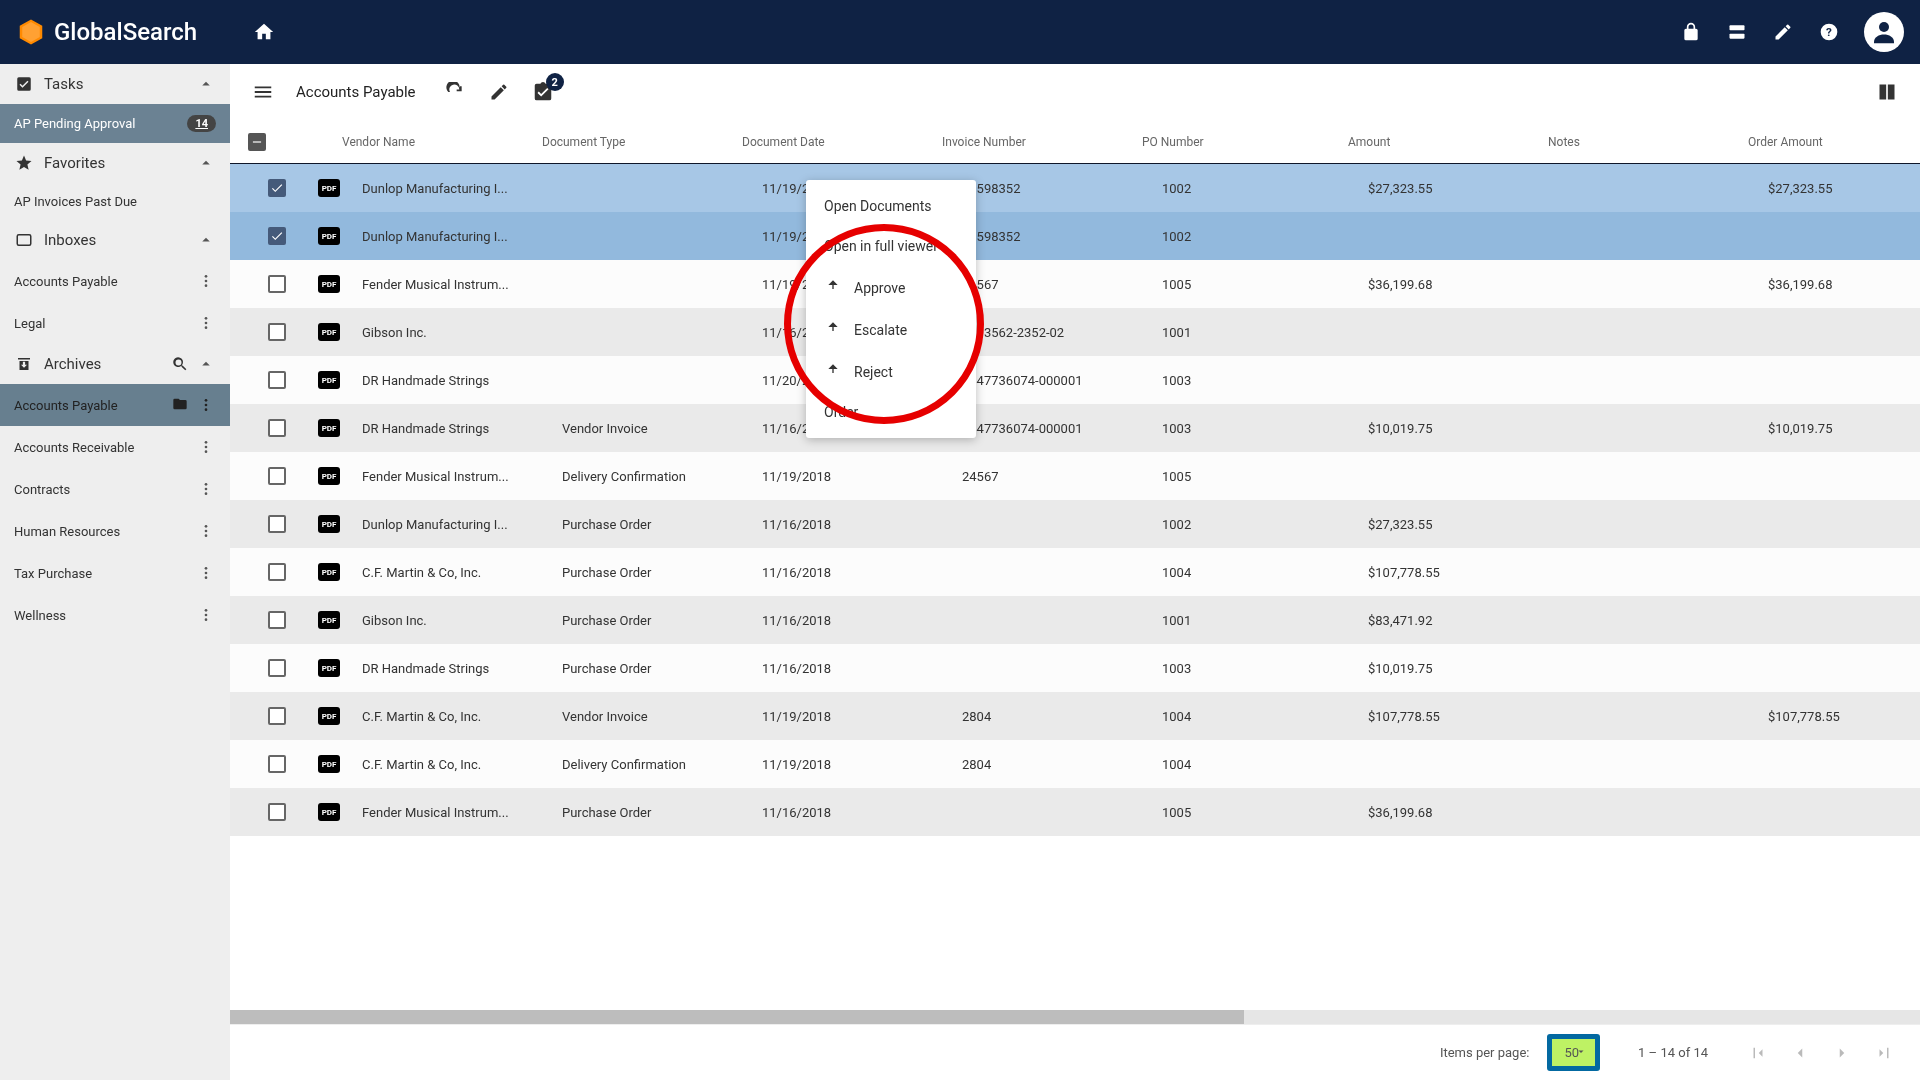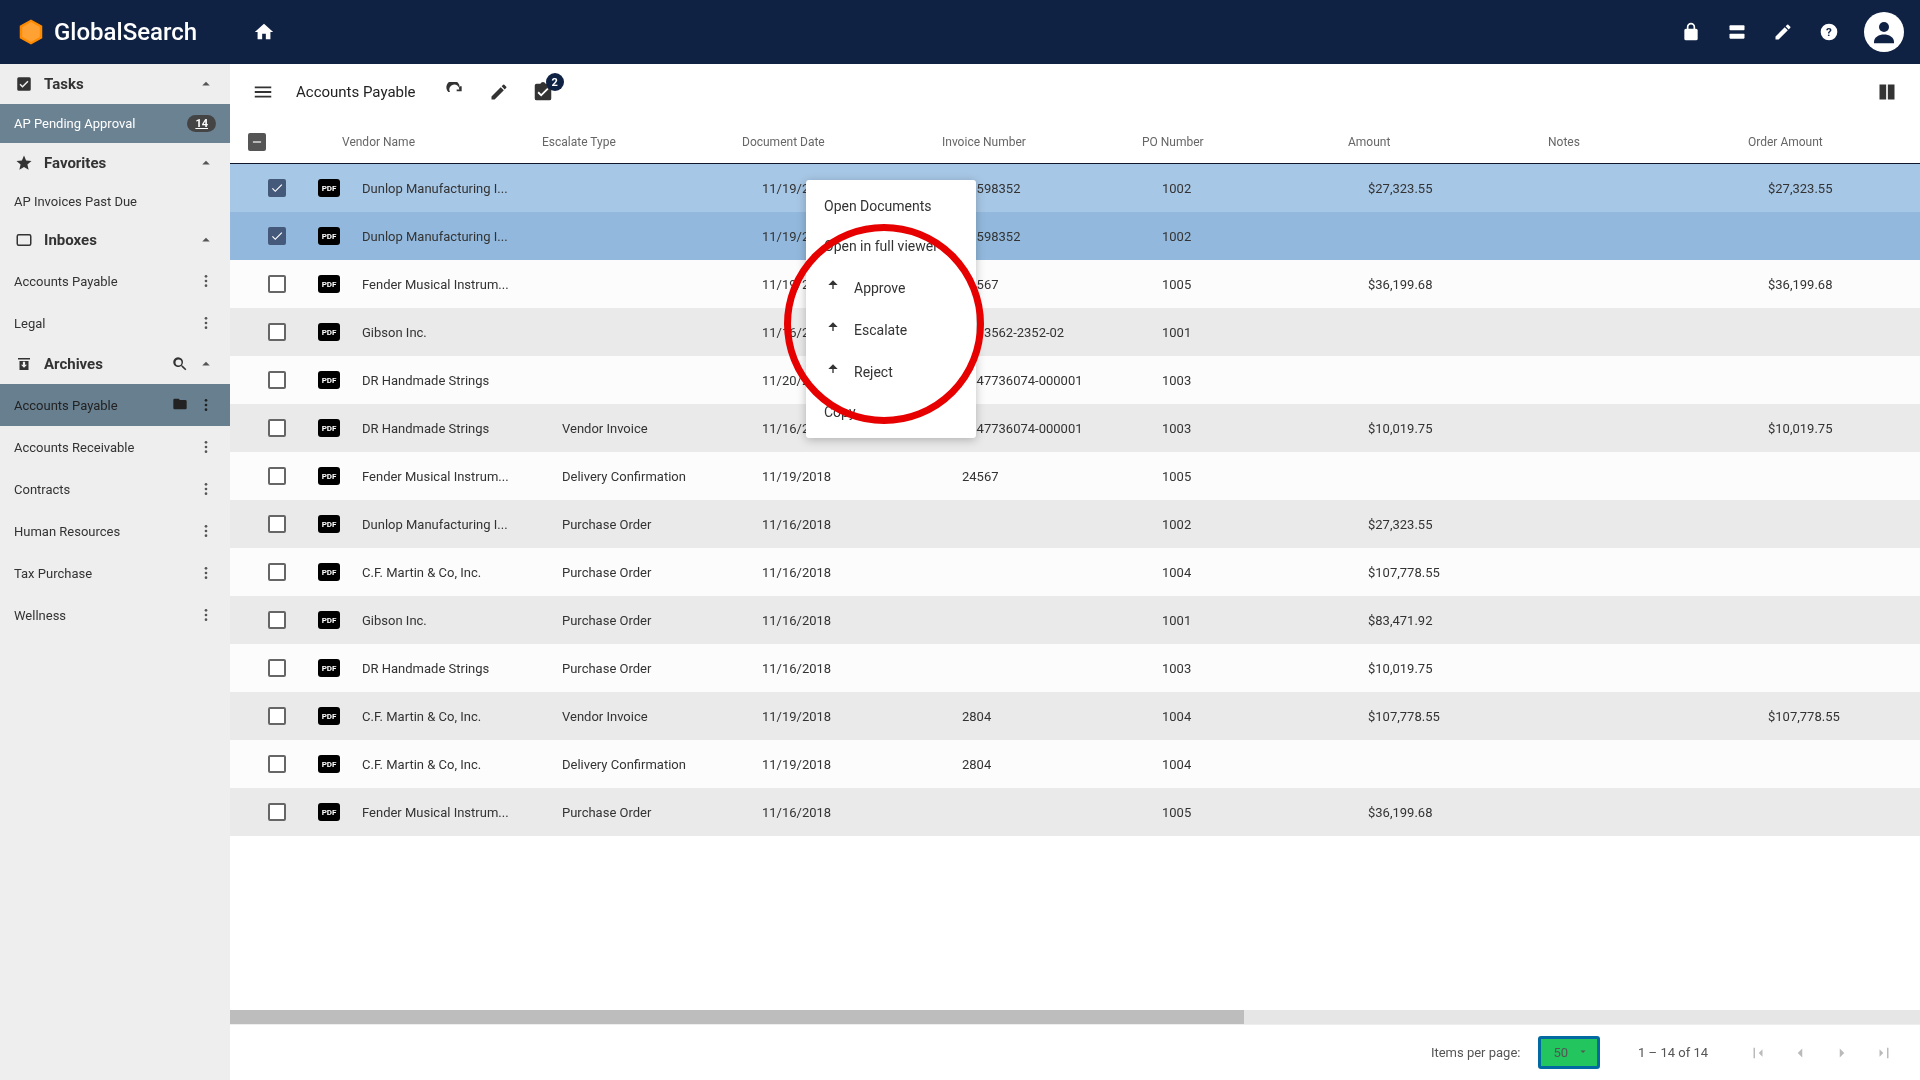--- a/index.html
+++ b/index.html
@@ -14,21 +14,21 @@
 .header-icon { width: 22px; height: 22px; cursor: pointer; display:flex; align-items:center; justify-content:center; }
 .avatar { width: 40px; height: 40px; border-radius: 50%; background: #fff; display:flex; align-items:center; justify-content:center; cursor:pointer; }
 
 
 .container { display: flex; height: calc(1080px - 64px); }
 .sidebar { width: 230px; background: #eee; display: flex; flex-direction: column; font-size: 14px; }
 .main { flex: 1; display: flex; flex-direction: column; position: relative; }
 
 
 .side-section-header { display: flex; align-items: center; padding: 10px 14px; background: #eee; cursor: pointer; }
-.side-section-header .label { margin-left: 10px; flex: 1; font-weight: 700; font-size: 15px; }
+.side-section-header .label { margin-left: 10px; flex: 1; font-weight: 400; font-size: 15px; }
 .chev { width: 20px; height: 20px; display:flex; align-items:center; justify-content:center; }
 .side-item { display: flex; align-items: center; padding: 11px 14px; cursor: pointer; font-size: 13px; }
 .side-item .label { flex: 1; white-space: nowrap; overflow: hidden; text-overflow: ellipsis; }
 .side-item.active { background: #6b8293; color: #fff; }
 .side-item.selected { background: #677f8f; }
 .badge { background: #555; color: #fff; border-radius: 10px; padding: 2px 8px; font-size: 11px; font-weight: 700; min-width: 22px; text-align:center; }
 .side-item.active .badge { background: #444; text-decoration: underline; }
 .more-vert { width: 20px; height: 20px; display:flex; align-items:center; justify-content:center; cursor:pointer; }
 .folder-icon { width:18px; height:18px; margin-left:4px; }
 .side-icon { width:20px; height:20px; display:flex; align-items:center; justify-content:center; }
@@ -70,21 +70,21 @@
 .context-item { display: flex; align-items: flex-end; padding: 12px 18px; font-size: 14px; cursor: pointer; gap: 12px; }
 .ctx-icon { width:18px; height:18px; display:flex; align-items:center; justify-content:center; }
 
 
 .annot-circle { position:absolute; top:160px; left:554px; width:200px; height:200px; border:7px solid #e60000; border-radius:50%; pointer-events:none; z-index:60; }
 
 
 .footer { height: 56px; display: flex; align-items: center; justify-content: flex-end; padding: 0 24px; gap: 18px; font-size: 13px; color: #555; border-top: 1px solid #eee; }
 .hscroll-track { height:14px; background:#e6e6e6; margin:0 0 0 0; position: relative; }
 .hscroll-thumb { position:absolute; left:0; top:0; height:100%; width:60%; background:#bdbdbd; }
-.select-box { border:3px solid #0369a1; border-radius:3px; padding:6px 29px 6px 12px; position:relative; cursor:pointer; background:#22c55e; }
+.select-box { border:5px solid #0369a1; border-radius:3px; padding:6px 16px 6px 12px; position:relative; cursor:pointer; background:#bef264; }
 .select-box .arrow { position:absolute; right:8px; top:50%; transform:translateY(-50%); }
 .pager-btn { width:24px; height:24px; display:flex; align-items:center; justify-content:center; cursor:pointer; opacity:0.4; }
 </style>
 </head>
 <body>
 
 <div class="header">
   <div class="logo">
     <span class="logo-icon">
       <svg viewBox="0 0 24 24" width="30" height="30">
@@ -323,21 +323,21 @@
       <div class="thead">
         <div class="col col-check">
             <div class="checkbox indet">
               <svg viewBox="0 0 24 24" width="14" height="14" fill="#fff">
                 <rect x="5" y="11" width="14" height="2"></rect>
               </svg>
             </div>
           </div>
         <div class="col col-icon"></div>
         <div class="col col-vendor">Vendor Name</div>
-        <div class="col col-doctype">Escalate Type</div>
+        <div class="col col-doctype">Document Type</div>
         <div class="col col-date">Document Date</div>
         <div class="col col-invoice">Invoice Number</div>
         <div class="col col-po">PO Number</div>
         <div class="col col-amount">Amount</div>
         <div class="col col-notes">Notes</div>
         <div class="col col-order">Order Amount</div>
       </div>
       <div id="rows">
           <div class="row selected">
             <div class="col col-check">
@@ -634,19 +634,19 @@
         </div>
       <div class="context-item">
           <span class="ctx-icon">
             <svg viewBox="0 0 24 24" width="16" height="16" fill="#333">
               <path d="M13 3h-2v6H5l7 7 7-7h-6z" transform="rotate(180 12 9)"></path>
             </svg>
           </span>
           <span>Reject</span>
         </div>
       <div class="context-item">
-          <span>Copy</span>
+          <span>Order</span>
         </div>
     </div>
 
     <div class="annot-circle"></div>
   </div>
 </div>
 
 </body></html>

